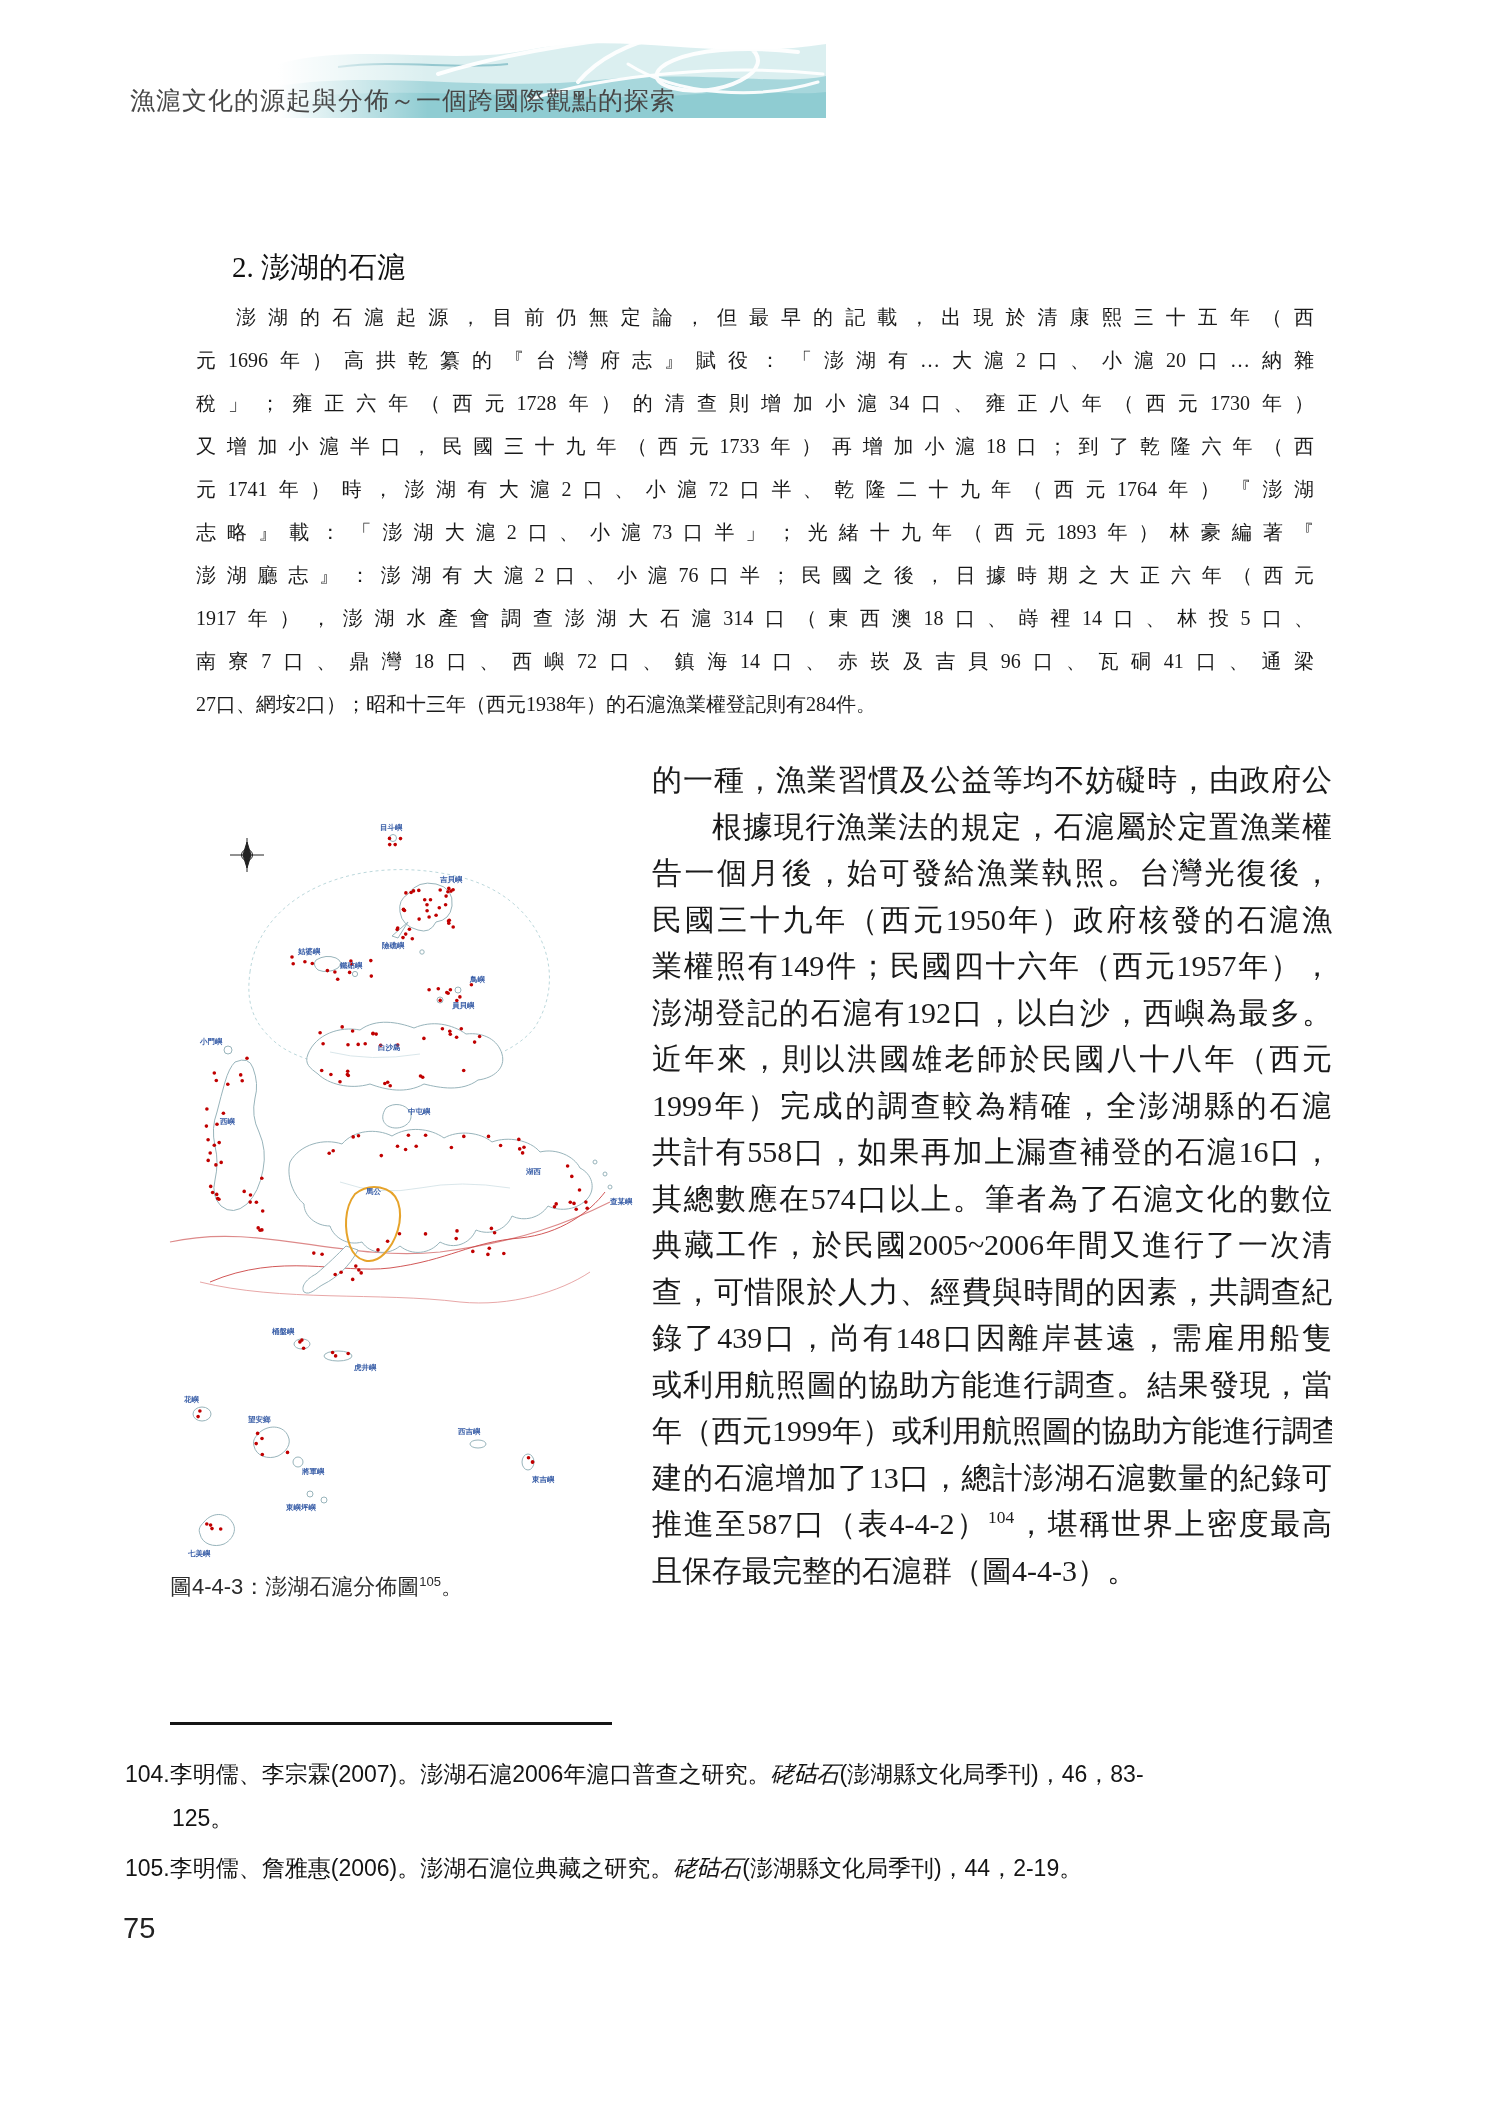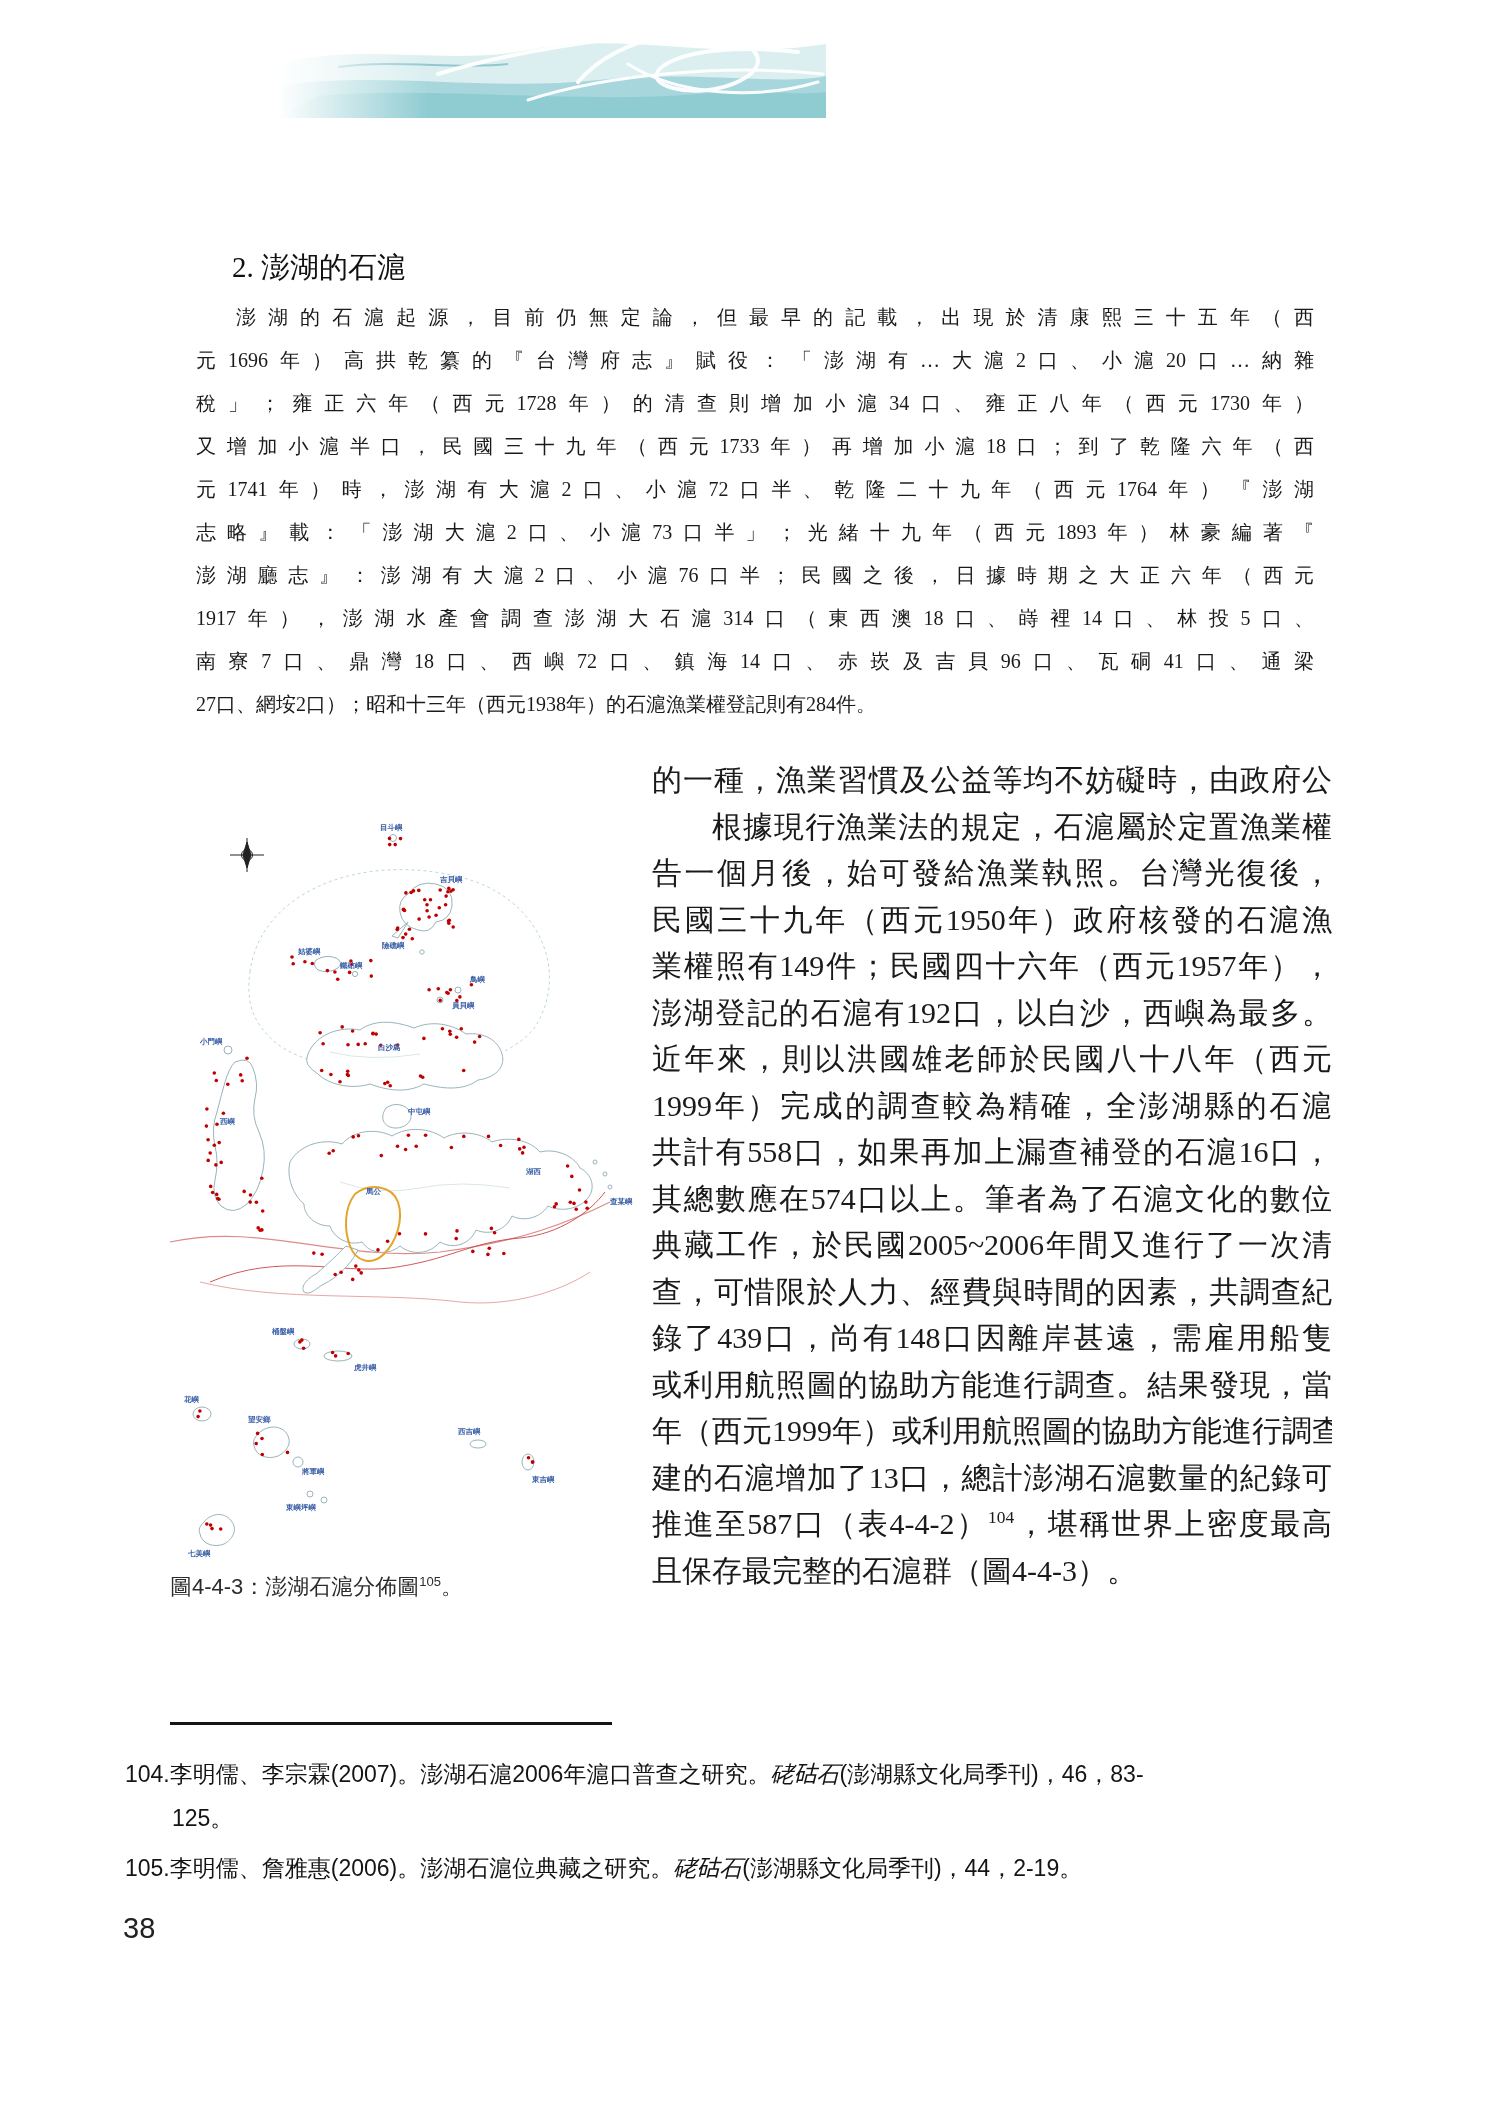--- a/index.html
+++ b/index.html
@@ -72,20 +72,21 @@
       <g stroke="#ffffff" fill="none" stroke-linecap="round" opacity="0.95">
         <path d="M160,70 C260,40 420,18 540,28" stroke-width="4"></path>
         <path d="M300,78 C340,30 430,16 470,42 C505,66 440,96 395,84 C350,72 400,34 520,48" stroke-width="4"></path>
         <path d="M250,96 C330,70 450,60 545,70" stroke-width="3"></path>
         <path d="M350,60 C400,92 480,96 540,78" stroke-width="3"></path>
       </g>
       <rect x="0" y="0" width="150" height="114" fill="url(#fadeL)"></rect>
     </svg>
   </div>
 
+  <div class="page-title">漁滬文化的源起與分佈～一個跨國際觀點的探索</div>
 
   <div class="section-heading">2. 澎湖的石滬</div>
 
   <div class="para para1" id="para1">
       <div class="tline indent">澎湖的石滬起源，目前仍無定論，但最早的記載，出現於清康熙三十五年（西</div>
       <div class="tline">元1696年）高拱乾纂的『台灣府志』賦役：「澎湖有…大滬2口、小滬20口…納雜</div>
       <div class="tline">稅」；雍正六年（西元1728年）的清查則增加小滬34口、雍正八年（西元1730年）</div>
       <div class="tline">又增加小滬半口，民國三十九年（西元1733年）再增加小滬18口；到了乾隆六年（西</div>
       <div class="tline">元1741年）時，澎湖有大滬2口、小滬72口半、乾隆二十九年（西元1764年）『澎湖</div>
       <div class="tline">志略』載：「澎湖大滬2口、小滬73口半」；光緒十九年（西元1893年）林豪編著『</div>
@@ -395,15 +396,15 @@
 
   <div class="footnote fn-104">
     <div><span>104.</span><span>李明儒、李宗霖(2007)。澎湖石滬2006年滬口普查之研究。</span><em>硓𥑮石</em><span>(澎湖縣文化局季刊)，46，83-</span></div>
     <div class="cont">125。</div>
   </div>
 
   <div class="footnote fn-105">
     <span>105.</span><span>李明儒、詹雅惠(2006)。澎湖石滬位典藏之研究。</span><em>硓𥑮石</em><span>(澎湖縣文化局季刊)，44，2-19。</span>
   </div>
 
-  <div class="page-number">38</div>
+  <div class="page-number">75</div>
 
 </div>
 
 </body></html>

